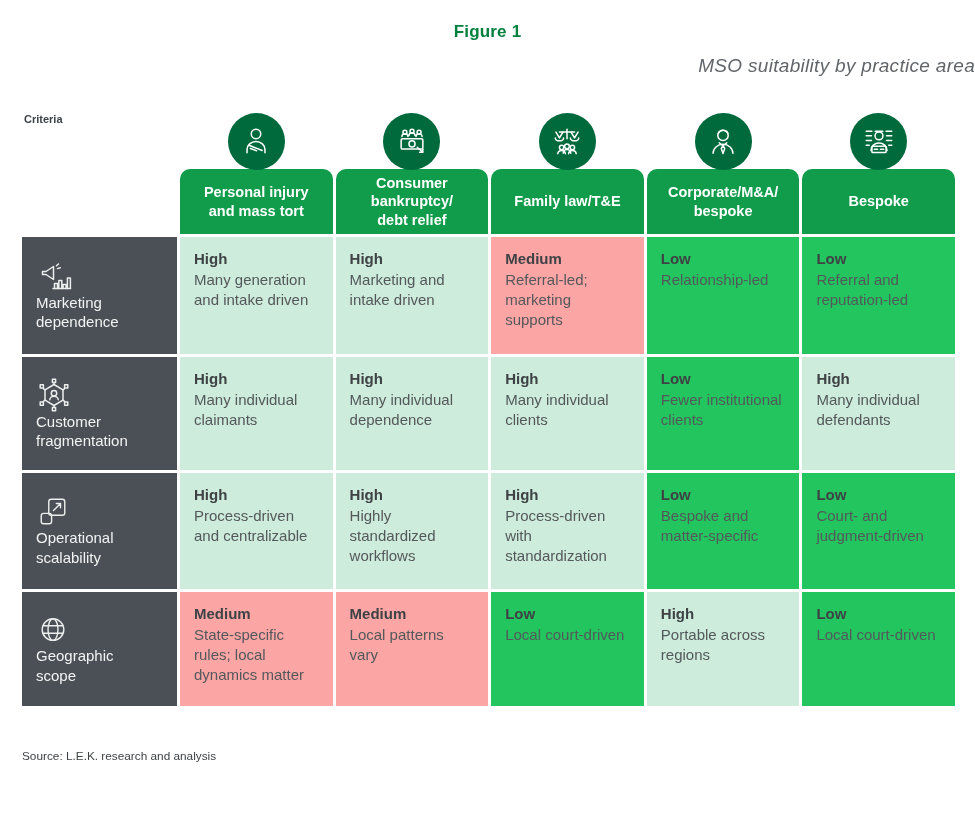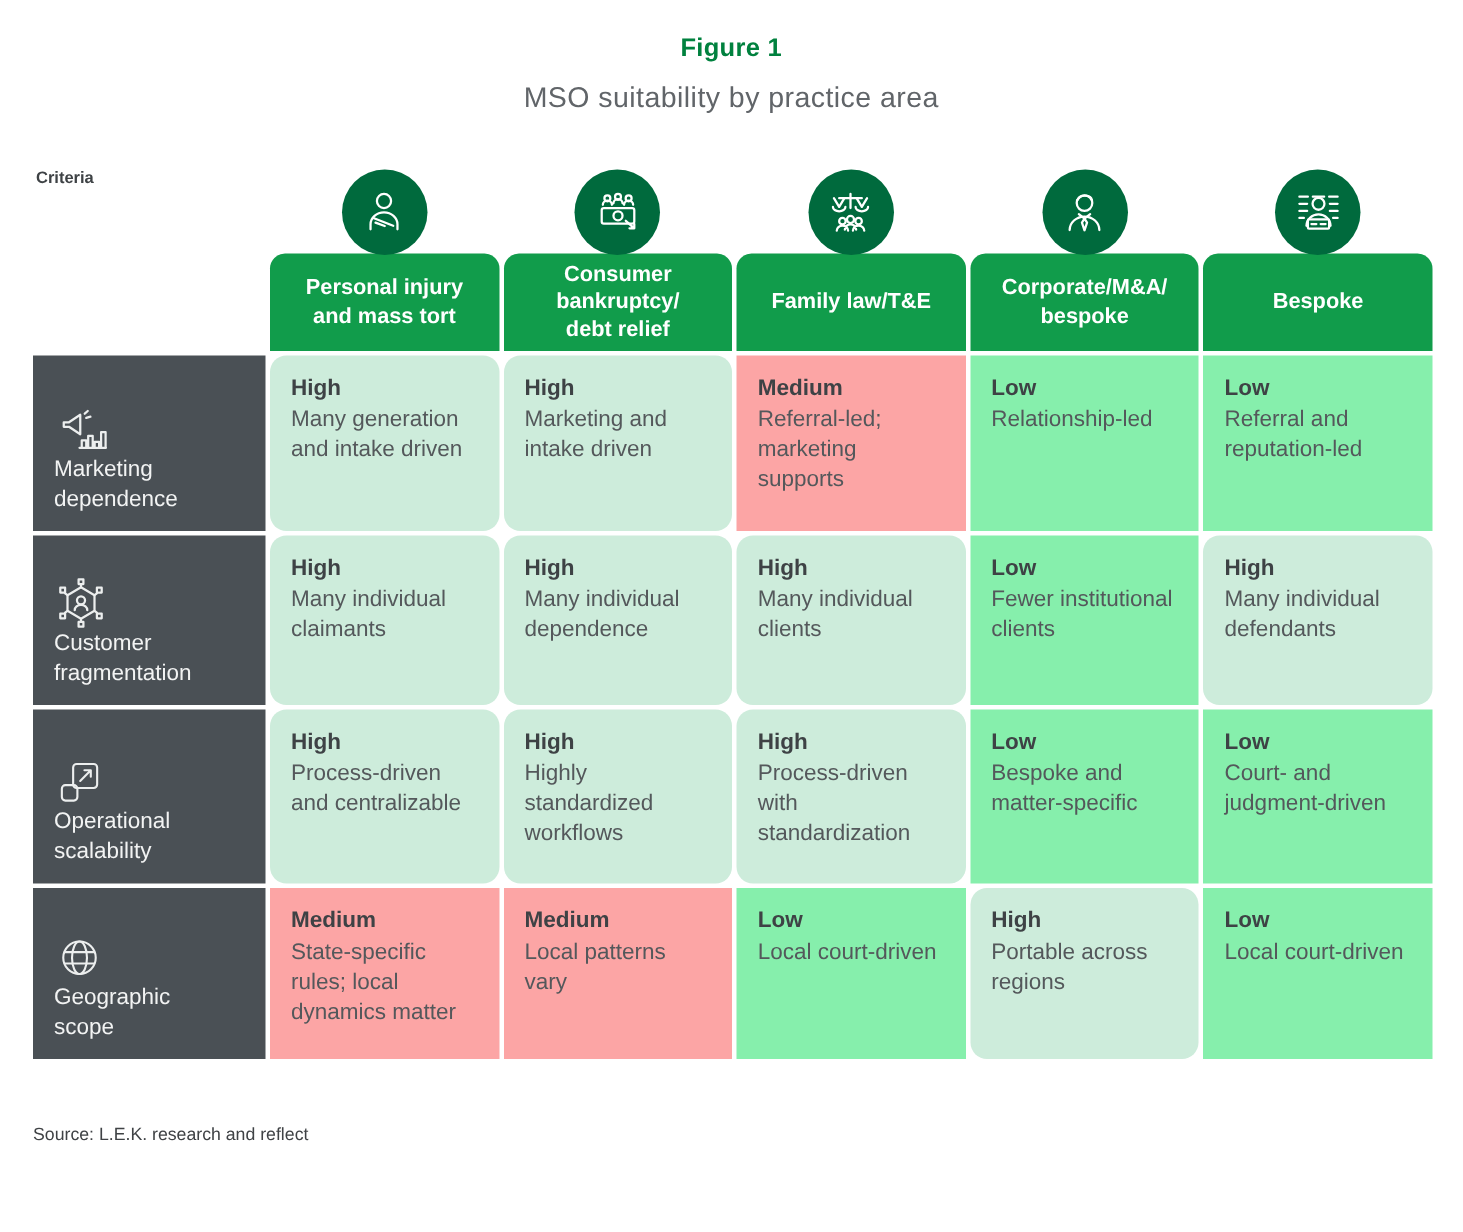--- a/index.html
+++ b/index.html
@@ -7,22 +7,23 @@
     width:975px;height:821px;background:#ffffff;overflow:hidden;
     font-family:"Liberation Sans",sans-serif;
     -webkit-font-smoothing:antialiased;
   }
   .page{width:975px;height:696px;position:relative;}
   .fig-label{
     text-align:center;color:#00813e;font-weight:700;font-size:17px;
     padding-top:22px;letter-spacing:.2px;
   }
   .fig-title{
-    text-align:center;color:#616569;font-size:19px;margin-top:13px;
+    text-align:right;color:#616569;font-size:19px;margin-top:13px;
     letter-spacing:.3px;
+    font-style:italic;
   }
   .matrix{
     margin:36px auto 0 22px;width:933px;
     display:grid;
     grid-template-columns:155px repeat(5,1fr);
     grid-template-rows:121px 117px 113px 116px 114px;
     gap:3px;
   }
   
   .crit-head{
@@ -38,32 +39,32 @@
   .hbox{
     background:#119c4b;border-radius:10px 10px 0 0;width:100%;flex:1;
     display:flex;align-items:center;justify-content:center;
     color:#ffffff;font-weight:700;font-size:14.5px;line-height:1.25;
     text-align:center;padding:2px 6px;box-sizing:border-box;
     white-space:pre-line;
   }
   
   .crit-cell{
     background:#4a5055;color:#f2f3f3;
-    display:flex;flex-direction:column;justify-content:flex-end;
+    display:flex;flex-direction:column;justify-content:center;
     padding:13px 12px 12px 14px;box-sizing:border-box;
   }
   .rlabel{font-size:15px;line-height:1.3;white-space:pre-line;}
   .ricon{display:block;}
   
   .cell{
     padding:13px 14px;box-sizing:border-box;
   }
-  .tone-green{background:#cdecdb;border-radius:11px;}
+  .tone-green{background:#cdecdb;}
   .tone-yellow{background:#fca5a5;}
-  .tone-gray{background:#86efac;}
+  .tone-gray{background:#22c55e;}
   .lvl{color:#3e4245;font-weight:700;font-size:15px;margin-bottom:3px;}
   .txt{color:#54585b;font-size:15px;line-height:1.32;}
   
   .notes{
     margin:42px 22px 0 22px;width:933px;
     color:#3f4245;font-size:11.8px;line-height:1.4;
   }
   svg{display:block;}
   .ic{stroke:#ffffff;fill:none;stroke-width:1.6;stroke-linecap:round;stroke-linejoin:round;}
   .ic2{stroke:#eceeee;fill:none;stroke-width:1.5;stroke-linecap:round;stroke-linejoin:round;}
@@ -298,16 +299,16 @@
       <div class="txt">Portable across regions</div>
     </div>
     <div class="cell tone-gray">
       <div class="lvl">Low</div>
       <div class="txt">Local court-driven</div>
     </div>
 
   </div>
 
   <div class="notes">
-    <div>Source: L.E.K. research and reflect</div>
+    <div>Source: L.E.K. research and analysis</div>
   </div>
 
 </div>
 
 </body></html>

